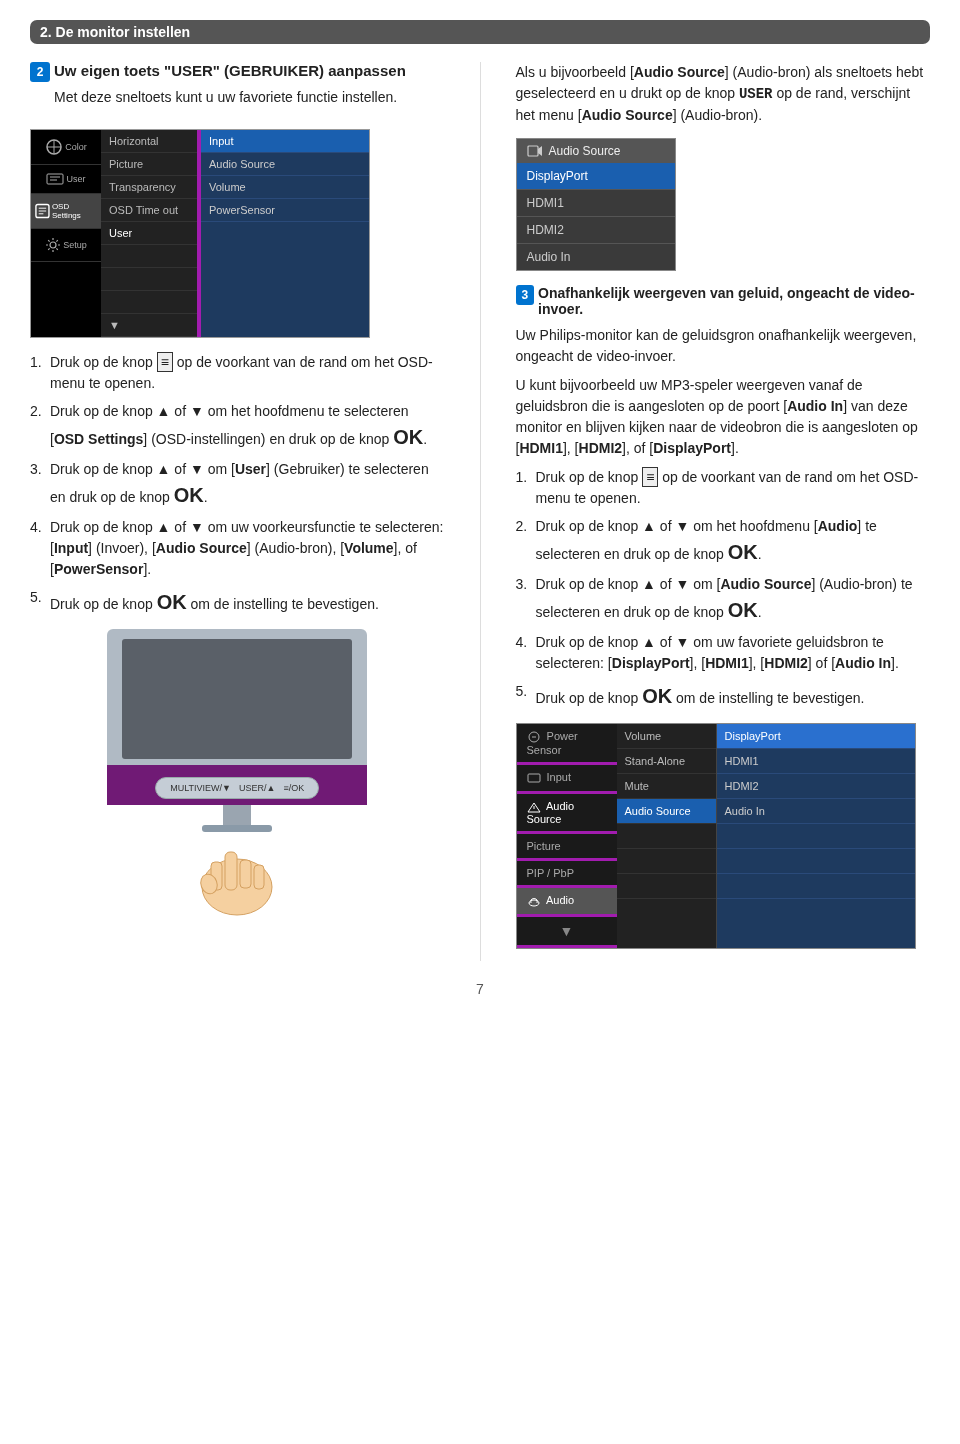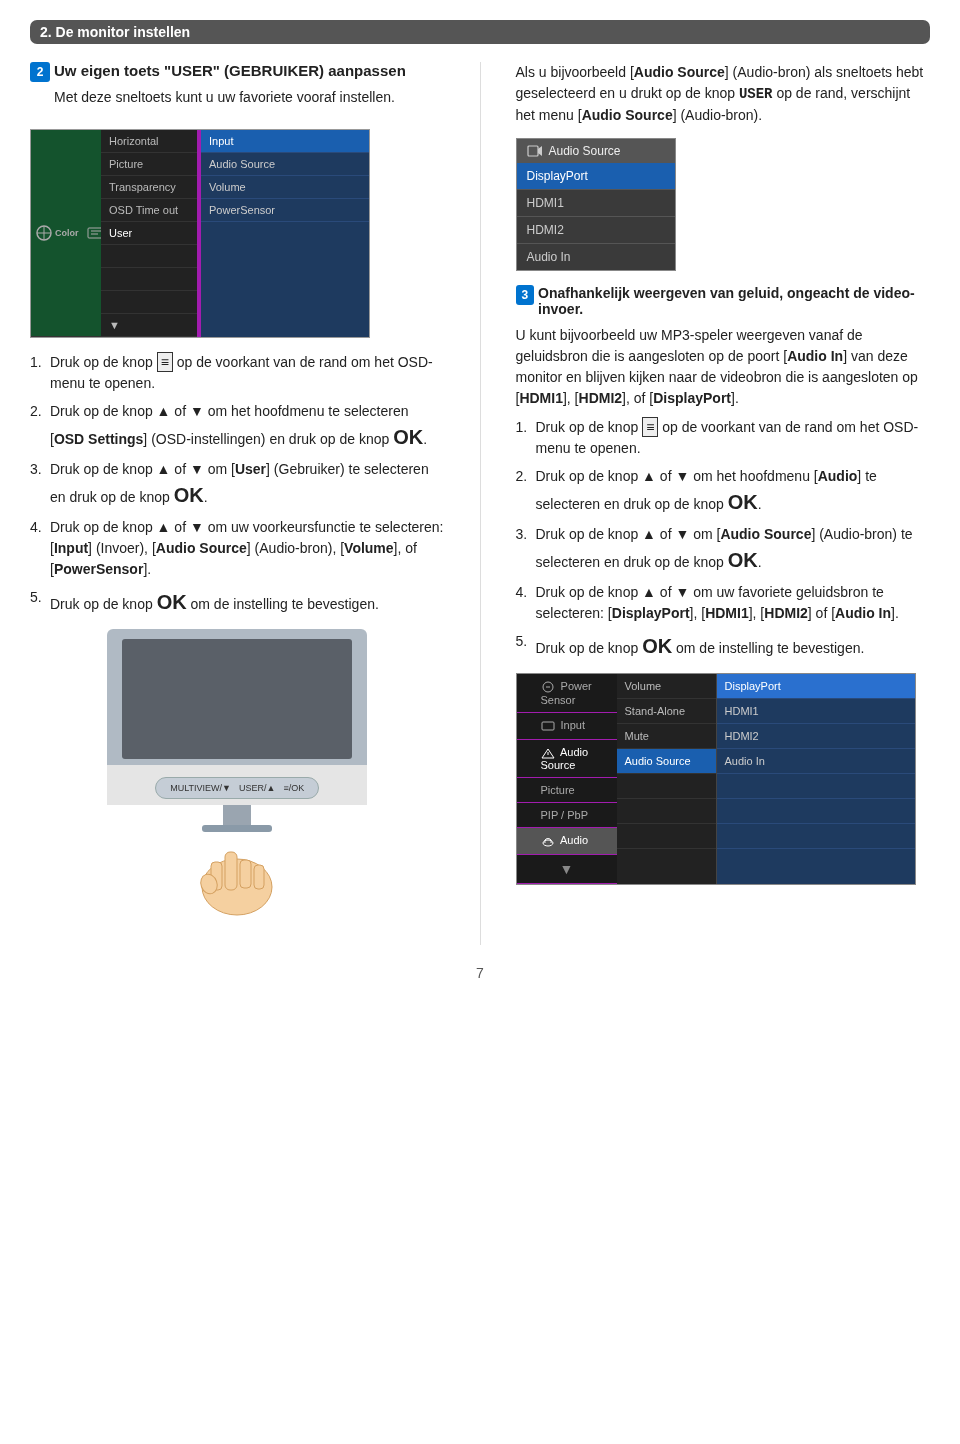--- a/index.html
+++ b/index.html
@@ -38,25 +38,24 @@
     
     .osd-menu {
       border: 1px solid #999;
       background: #2a2a2a;
       color: #ccc;
       font-size: 12px;
       margin: 14px 0;
       width: 340px;
     }
     .osd-left-icons {
-      background: #14532d;
+      background: #000000;
       width: 70px;
       display: flex;
-      flex-direction: row;
-      font-weight: bold;
+      flex-direction: column;
     }
     .osd-icon-item {
       display: flex;
       align-items: center;
       justify-content: center;
       padding: 8px 4px;
       border-bottom: 1px solid #333;
       color: #aaa;
       font-size: 11px;
     }
@@ -150,22 +149,22 @@
       font-size: 11px;
       margin: 12px 0;
       display: flex;
       width: 400px;
     }
     .osd2-left {
       width: 100px;
       background: #1a1a1a;
     }
     .osd2-left-item {
-      padding: 6px 24px;
-      border-bottom: 1px solid #a21caf;
+      padding: 6px 10px;
+      border-bottom: 3px solid #a21caf;
       color: #aaa;
       font-size: 11px;
     }
     .osd2-left-item.active {
       background: #555;
       color: #fff;
     }
     .osd2-middle {
       width: 100px;
       background: #222;
@@ -280,21 +279,21 @@
 </div>
 
 <div class="two-col">
 
   <div class="col-left">
 
     <div style="display:flex;align-items:flex-start;margin-bottom:8px;">
       <span class="number-circle">2</span>
       <div>
         <div class="step-intro">Uw eigen toets "USER" (GEBRUIKER) aanpassen</div>
-        <div class="step-sub">Met deze sneltoets kunt u uw favoriete vooraf instellen.</div>
+        <div class="step-sub">Met deze sneltoets kunt u uw favoriete functie instellen.</div>
       </div>
     </div>
 
     <div class="osd-menu">
       <div style="display:flex;">
 
         <div class="osd-left-icons">
           <div class="osd-icon-item">
             <svg width="18" height="18" viewBox="0 0 18 18" fill="none">
                 <circle cx="9" cy="9" r="7" stroke="#aaa" stroke-width="1.5"></circle>
@@ -372,21 +371,21 @@
       </li>
     </ol>
 
 
     <div class="monitor-wrap">
 
       <div style="background:#b0bac4;border-radius:6px 6px 0 0;width:260px;padding:10px 10px 6px 10px;display:flex;flex-direction:column;align-items:center;">
         <div style="width:230px;height:120px;background:#5a6068;border-radius:3px;"></div>
       </div>
 
-      <div style="background:#e5e5e5;border-radius:0;width:260px;padding:6px 10px;display:flex;justify-content:center;">
+      <div style="background:#701a75;border-radius:0;width:260px;padding:6px 10px;display:flex;justify-content:center;">
         <div class="monitor-buttons-row">
           <span class="monitor-btn-label">MULTIVIEW/▼</span>
           <span class="monitor-btn-label">USER/▲</span>
           <span class="monitor-btn-label">≡/OK</span>
         </div>
       </div>
 
       <div style="width:28px;height:20px;background:#9aa5b0;"></div>
       <div style="width:70px;height:7px;background:#8a9aa8;border-radius:3px;"></div>
 
@@ -427,20 +426,21 @@
       <div class="audio-source-item">Audio In</div>
     </div>
 
     <div style="display:flex;align-items:flex-start;margin-bottom:8px;margin-top:14px;">
       <span class="number-circle">3</span>
       <div>
         <strong>Onafhankelijk weergeven van geluid, ongeacht de video-invoer.</strong>
       </div>
     </div>
 
+    <p>Uw Philips-monitor kan de geluidsgron onafhankelijk weergeven, ongeacht de video-invoer.</p>
     <p>U kunt bijvoorbeeld uw MP3-speler weergeven vanaf de geluidsbron die is aangesloten op de poort [<strong>Audio In</strong>] van deze monitor en blijven kijken naar de videobron die is aangesloten op [<strong>HDMI1</strong>], [<strong>HDMI2</strong>], of [<strong>DisplayPort</strong>].</p>
 
     <ol class="steps-list">
       <li>
         <span class="step-num">1.</span>
         Druk op de knop <span style="font-size:14px;border:1px solid #333;padding:1px 3px;background:#eee;font-weight:bold;">≡</span> op de voorkant van de rand om het OSD-menu te openen.
       </li>
       <li>
         <span class="step-num">2.</span>
         Druk op de knop ▲ of ▼ om het hoofdmenu [<strong>Audio</strong>] te selecteren en druk op de knop <span class="ok-text">OK</span>.

